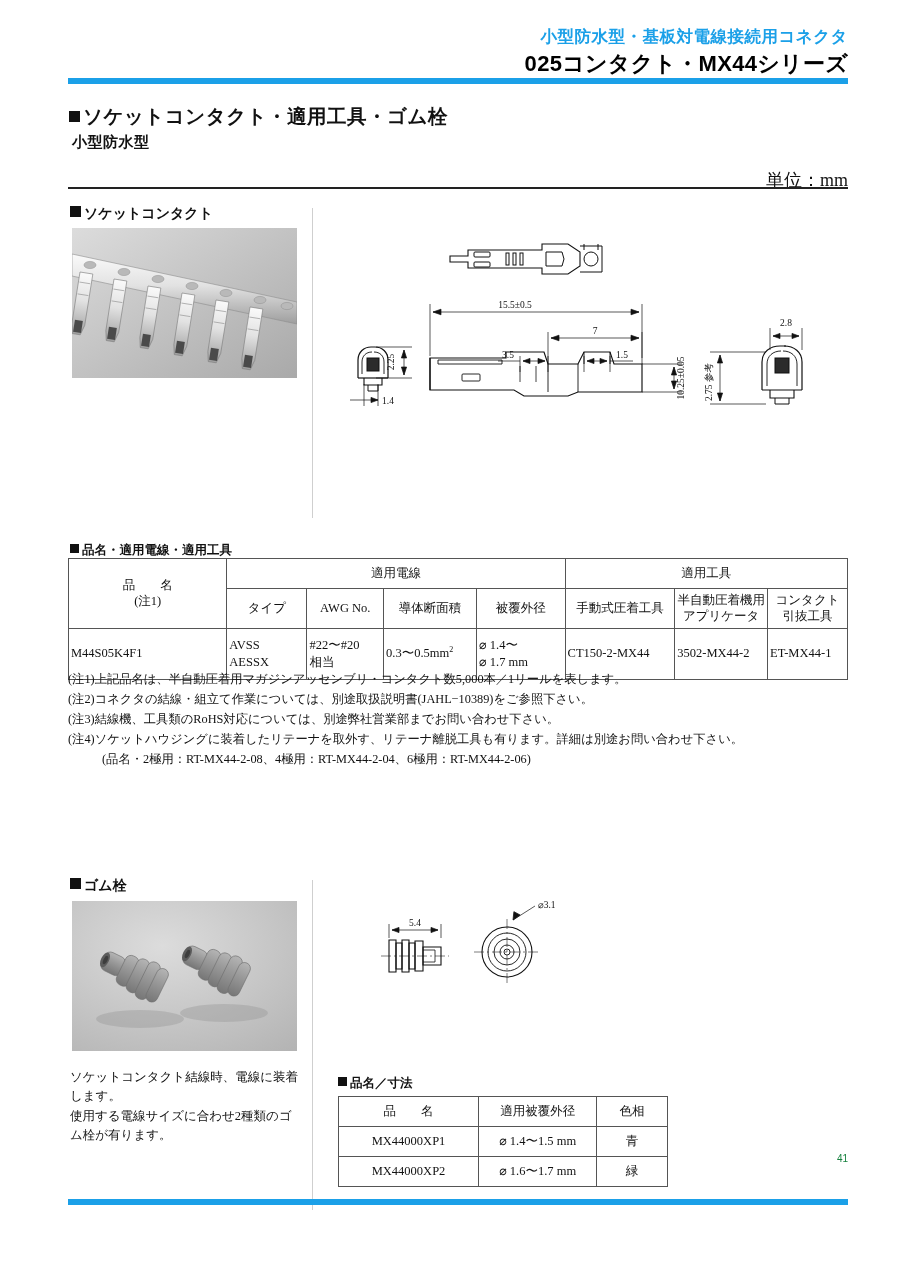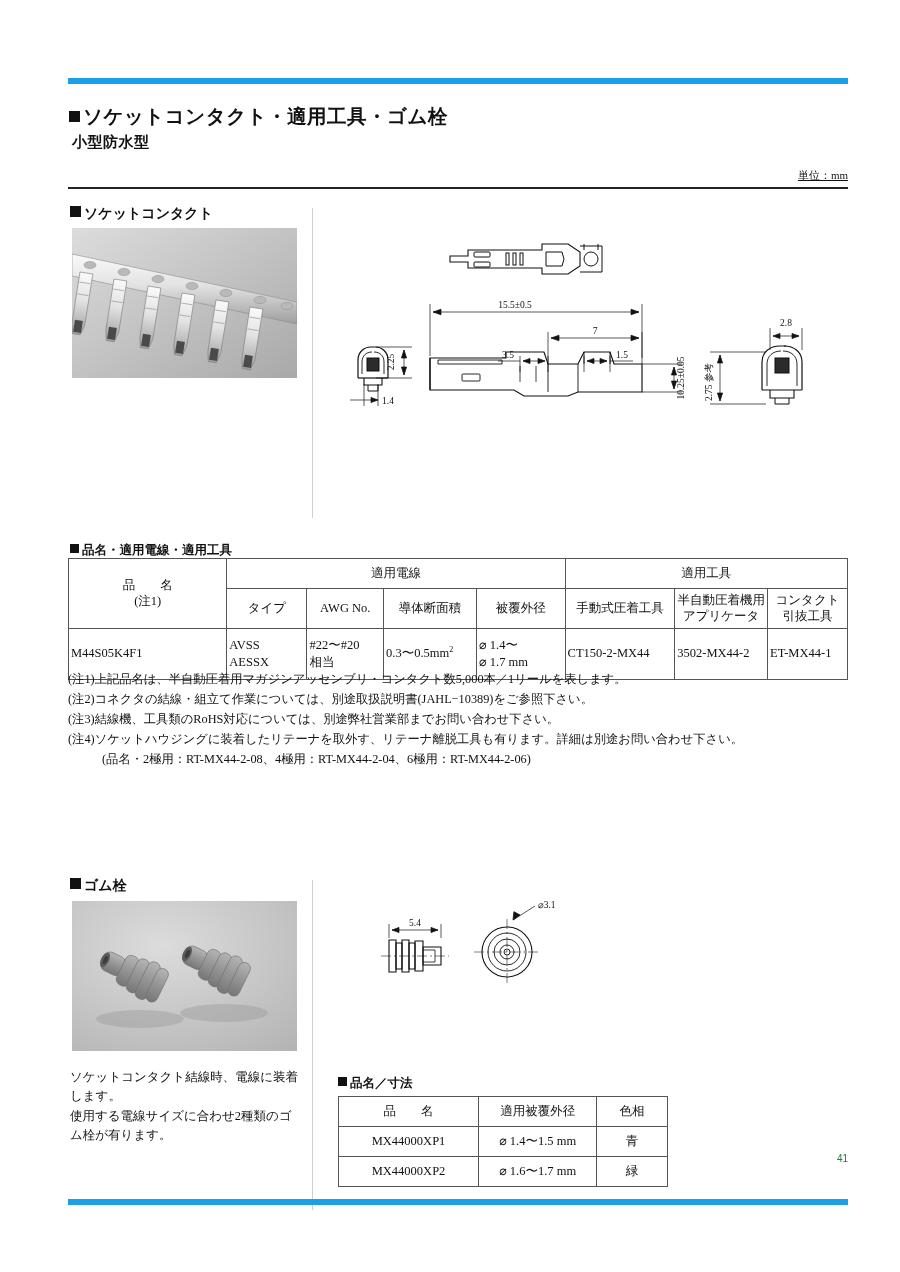--- a/index.html
+++ b/index.html
@@ -40,23 +40,22 @@
   
   .sec-h1{
     position:absolute;left:69px;top:103px;font-size:19.5px;font-weight:700;
     font-family:"Liberation Sans", sans-serif;letter-spacing:.5px;
   }
   .sec-h2{
     position:absolute;left:72px;top:133px;font-size:15px;font-weight:700;
     font-family:"Liberation Sans", sans-serif;letter-spacing:.5px;
   }
   .unit{
-    position:absolute;right:52px;top:168px;font-size:11px;
+    position:absolute;right:52px;top:168px;font-size:18px;
     font-family:"Liberation Serif", serif;
-    text-decoration:underline;
   }
   .rule-thin{
     position:absolute;left:68px;right:52px;top:187px;height:2px;background:#222;
   }
 
   .blk{display:inline-block;width:11px;height:11px;background:#111;margin-right:3px;vertical-align:1px;}
 
   .lbl-sc{position:absolute;left:70px;top:205px;font-size:14px;font-weight:700;
     font-family:"Liberation Sans", sans-serif;}
   .lbl-rp{position:absolute;left:70px;top:877px;font-size:14px;font-weight:700;
@@ -110,20 +109,22 @@
   #drawing-contact{left:330px;top:232px;width:520px;height:230px;}
   #drawing-plug{left:375px;top:900px;width:260px;height:110px;}
   .draw svg{display:block;}
 </style>
 </head>
 <body>
 
 <div class="page">
 
   <div class="hdr">
+    <div class="hdr-sub">小型防水型・基板対電線接続用コネクタ</div>
+    <div class="hdr-title">025コンタクト・MX44シリーズ</div>
   </div>
   <div class="rule-top"></div>
 
   <div class="sec-h1"><span class="blk"></span><span>ソケットコンタクト・適用工具・ゴム栓</span></div>
   <div class="sec-h2">小型防水型</div>
   <div class="unit">単位：mm</div>
   <div class="rule-thin"></div>
 
   <div class="lbl-sc"><span class="blk"></span><span>ソケットコンタクト</span></div>
 

